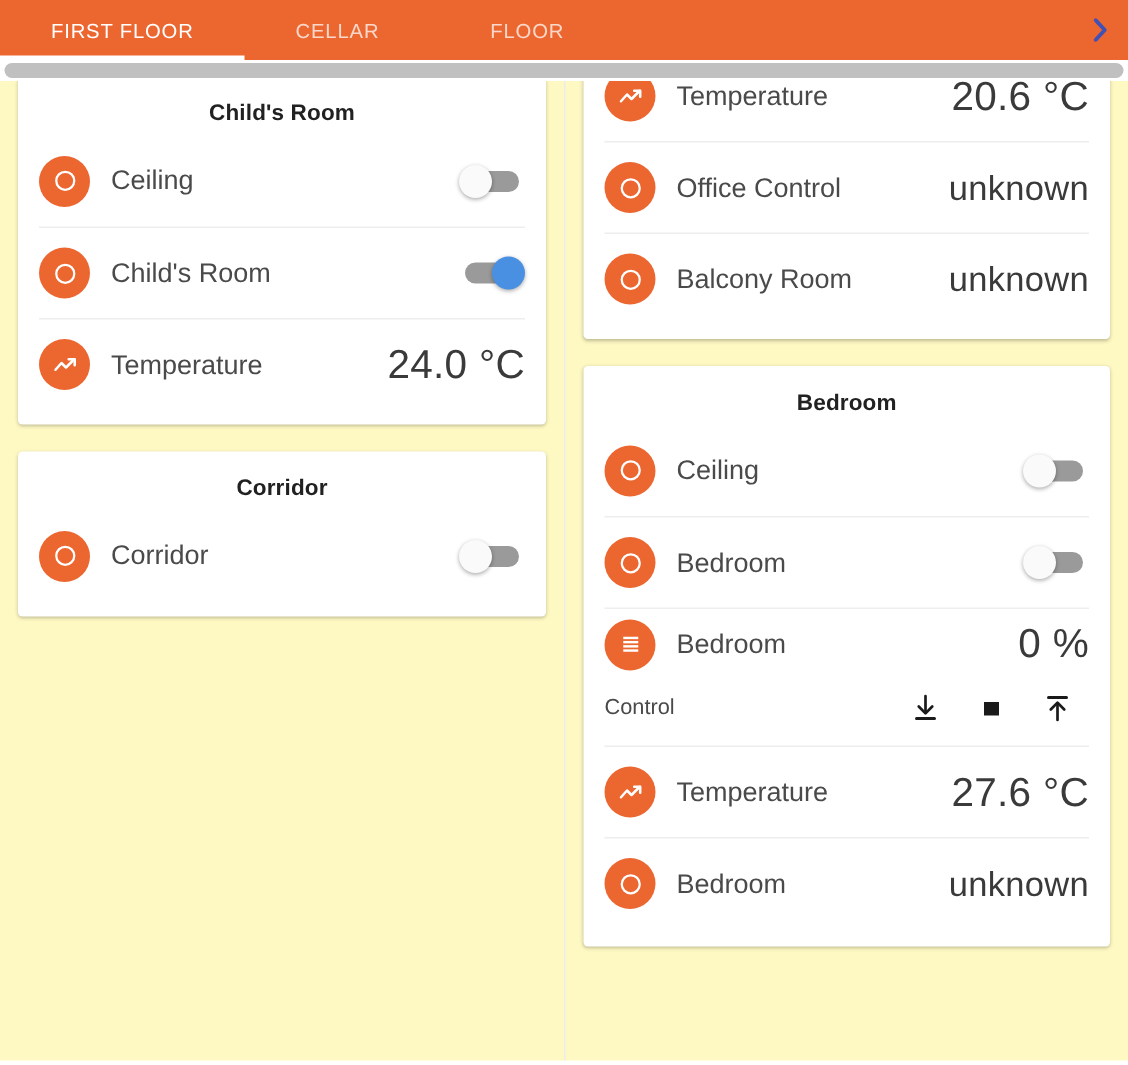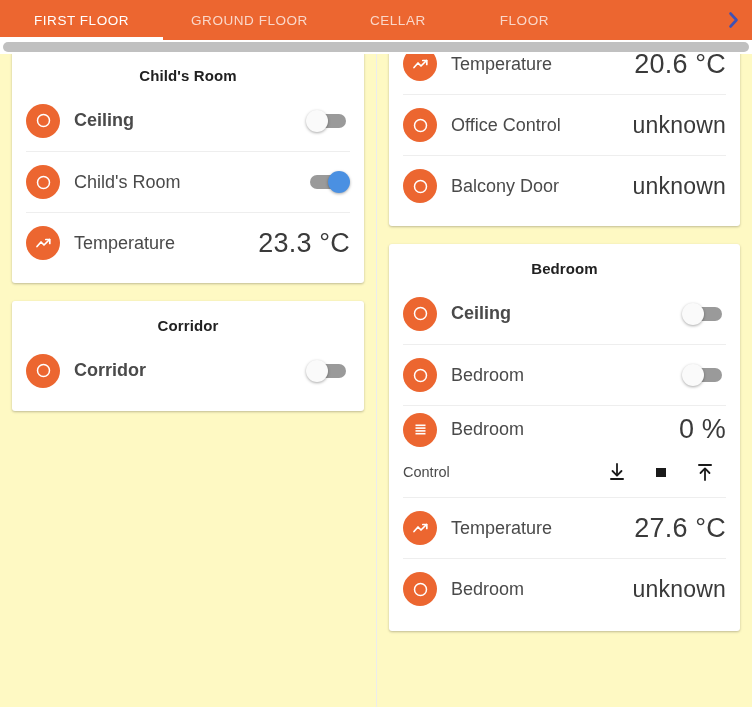--- a/index.html
+++ b/index.html
@@ -119,21 +119,21 @@
     letter-spacing: 0.1px;
   }
 
   .row {
     display: flex;
     align-items: center;
     min-height: 61px;
     border-top: 1px solid #eeeeee;
     padding: 2px 0;
   }
-  .row.first { border-top: none; font-weight: bold; }
+  .row.first { border-top: none; }
 
   .icon-badge {
     width: 34px; height: 34px;
     border-radius: 50%;
     background: #EC6630;
     flex: 0 0 34px;
     display: flex;
     align-items: center;
     justify-content: center;
     margin-right: 14px;
@@ -225,23 +225,20 @@
 </style>
 </head>
 <body>
 
 <div id="app">
 
   <div class="tabbar">
     <div class="tab active tab-first">
       <span>FIRST FLOOR</span>
     </div>
-    <div class="tab tab-ground">
-      <span>GROUND FLOOR</span>
-    </div>
     <div class="tab tab-cellar">
       <span>CELLAR</span>
     </div>
     <div class="tab tab-garden">
       <span>FLOOR</span>
     </div>
     <div class="tab-next">
       <span>
         <svg width="12" height="18" viewBox="0 0 12 18">
           <path d="M2.5 2.5 L8.5 9 L2.5 15.5" fill="none" stroke="#3F51B5" stroke-width="2.6" stroke-linecap="round" stroke-linejoin="round"></path>
@@ -286,21 +283,21 @@
         </div>
 
         <div class="row">
           <span class="icon-badge">
             <svg width="19" height="19" viewBox="0 0 19 19">
               <path d="M3 12.5 L7 8 L10 11 L15.5 5.5" fill="none" stroke="#fff" stroke-width="1.7" stroke-linecap="round" stroke-linejoin="round"></path>
               <path d="M11.8 5.5 L15.8 5.5 L15.8 9.5" fill="none" stroke="#fff" stroke-width="1.7" stroke-linecap="round" stroke-linejoin="round"></path>
             </svg>
           </span>
           <span class="row-label">Temperature</span>
-          <span class="row-value">23.3 °C</span>
+          <span class="row-value">24.0 °C</span>
         </div>
 
         <div style="height:10px"></div>
       </div>
 
       <div class="card">
         <div class="card-title">Corridor</div>
 
         <div class="row first">
           <span class="icon-badge">
@@ -375,21 +372,21 @@
           <span class="row-label">Office Control</span>
           <span class="row-value big">unknown</span>
         </div>
 
         <div class="row">
           <span class="icon-badge">
             <svg width="17" height="17" viewBox="0 0 17 17">
               <circle cx="8.5" cy="8.5" r="6" fill="none" stroke="#fff" stroke-width="1.5"></circle>
             </svg>
           </span>
-          <span class="row-label">Balcony Door</span>
+          <span class="row-label">Balcony Room</span>
           <span class="row-value big">unknown</span>
         </div>
 
         <div style="height:10px"></div>
       </div>
 
       <div class="card">
         <div class="card-title">Bedroom</div>
 
         <div class="row first">

